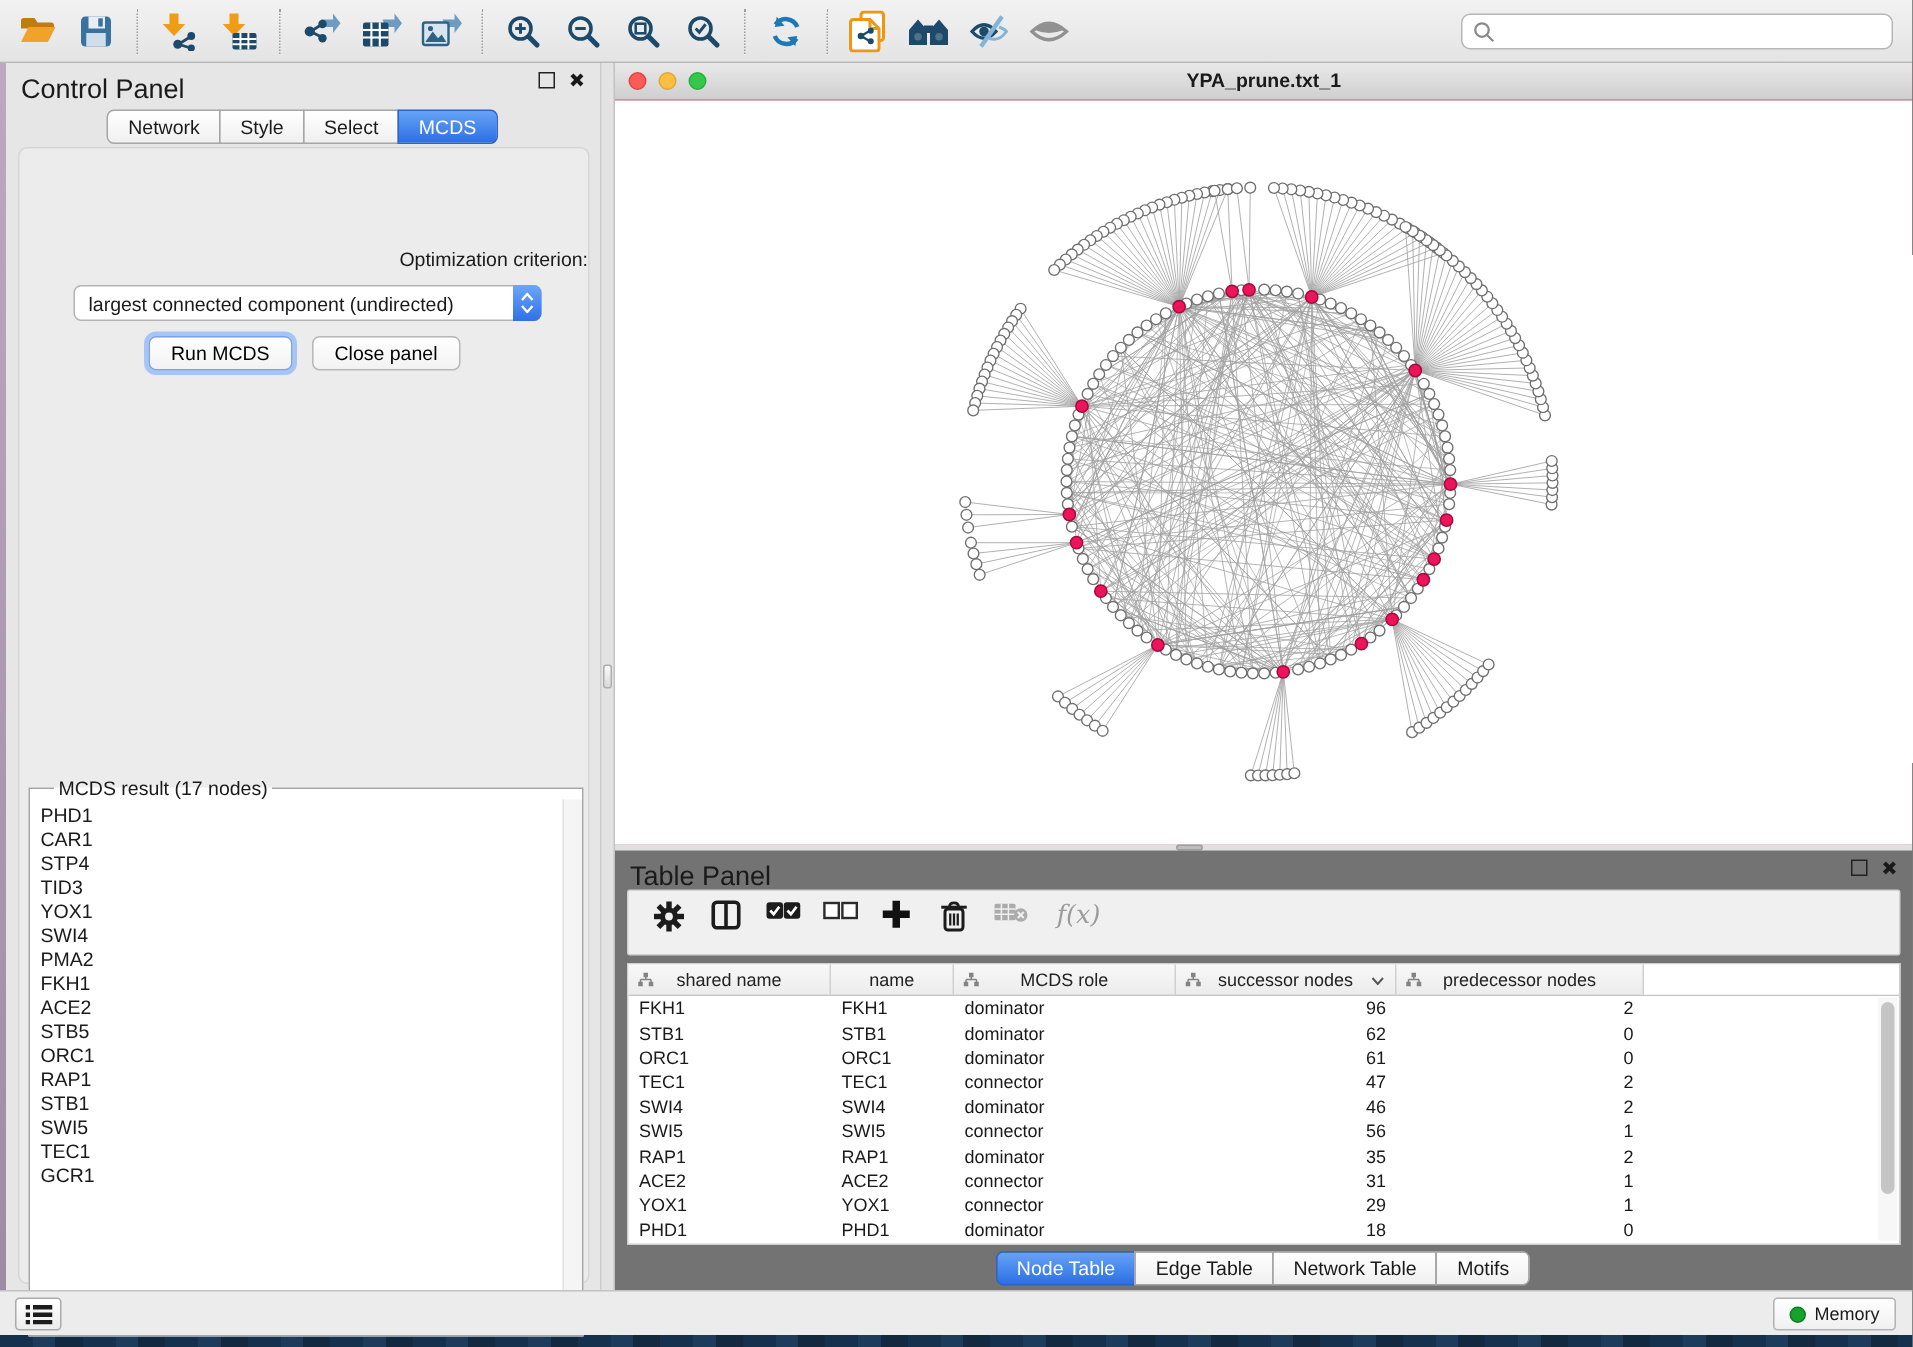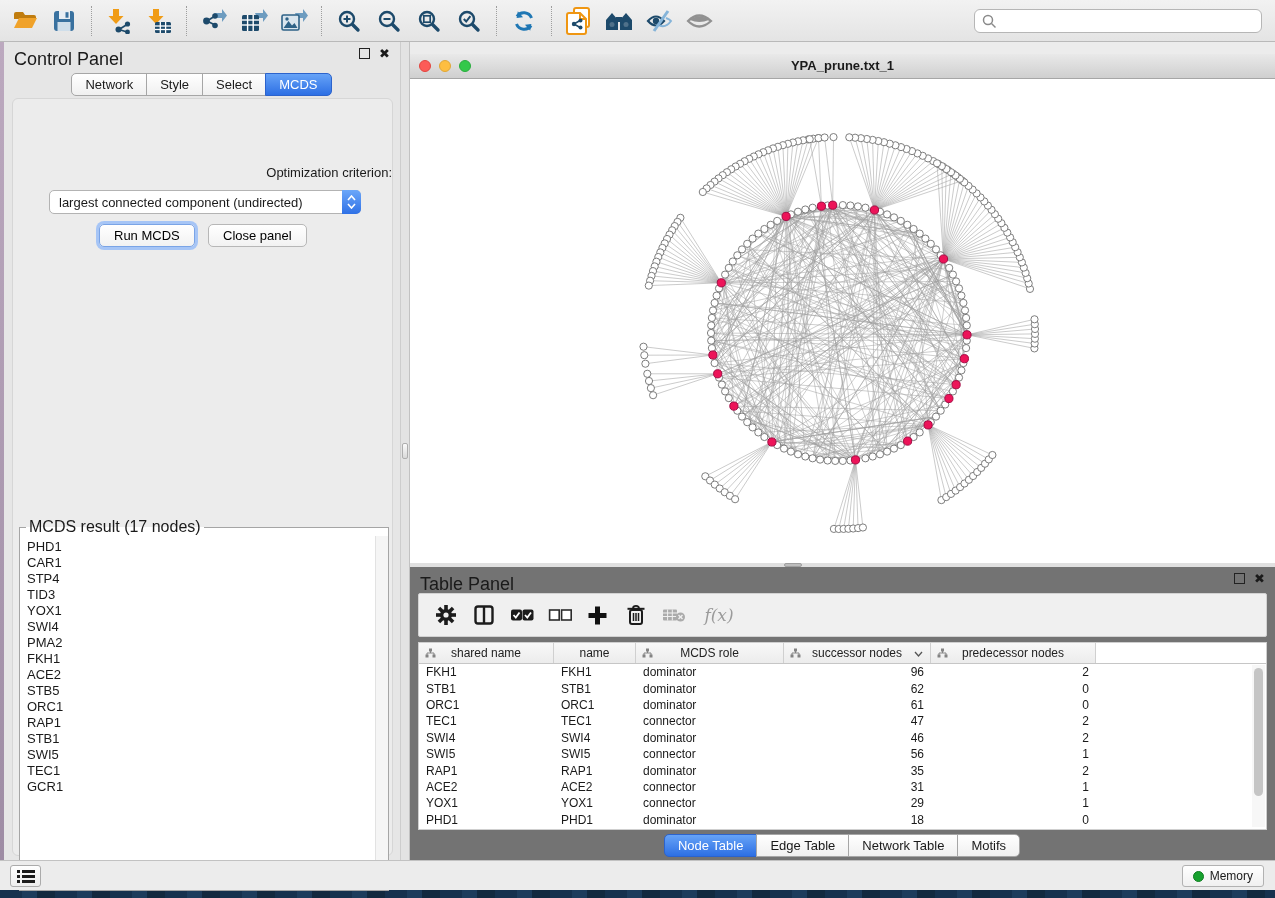--- a/index.html
+++ b/index.html
@@ -39,47 +39,47 @@
             border-radius:5px;display:flex;align-items:center;font-size:13px;padding-left:9px;}
   .dd-cap{position:absolute;right:-1px;top:-1px;width:19px;height:24px;border-radius:0 5px 5px 0;
           background:linear-gradient(#6ca7f9,#2f71e6);display:flex;flex-direction:column;align-items:center;justify-content:center;gap:2px;}
   .btn{background:linear-gradient(#ffffff,#f2f2f2);border:1px solid #b7b7b7;border-radius:5px;height:23px;
        font-size:13px;font-family:inherit;padding:0 14px;}
   .btn.focused{border-color:#7aa4e6;box-shadow:0 0 0 3px rgba(110,165,255,.55);}
   .run-btn{position:absolute;left:86px;top:125px;}
   .closep-btn{position:absolute;left:195px;top:125px;}
   .mcds-fieldset{position:absolute;left:6px;top:419px;width:370px;height:373px;border:1px solid #a5a5a5;
                  background:#fff;margin:0;padding:0;}
-  .mcds-fieldset legend{font-size:16px;margin-left:6px;padding:0 3px;}
+  .mcds-fieldset legend{font-size:13px;margin-left:16px;padding:0 3px;}
   .mcds-list{position:absolute;left:0;top:0px;right:14px;bottom:0;overflow:hidden;padding:3px 0 0 7px;}
   .mcds-item{font-size:13px;line-height:16px;}
   .list-track{position:absolute;right:0;top:0;bottom:0;width:13px;background:#f5f5f5;border-left:1px solid #e2e2e2;}
   
   .vsplit{position:absolute;left:400px;top:42px;width:10px;bottom:38px;background:#e3e3e3;
           border-left:1px solid #cdcdcd;border-right:1px solid #c2c2c2;}
   .vsplit .grip{position:absolute;left:1px;top:401px;width:6px;height:16px;background:linear-gradient(#fbfbfb,#d9d9d9);
           border:1px solid #aeaeae;border-radius:2px;}
   .hsplit{position:absolute;left:410px;right:0;top:563px;height:4px;background:#e0e0e0;}
   .hsplit .grip{position:absolute;left:374px;top:0;width:18px;height:4px;background:#bdbdbd;border:1px solid #9f9f9f;border-radius:2px;}
   
-  .net-window{position:absolute;left:410px;top:42px;right:0;height:521px;background:#be185d;margin-top:12px;}
+  .net-window{position:absolute;left:410px;top:42px;right:0;height:521px;background:#be185d;}
   .titlebar{position:relative;height:25px;background:linear-gradient(#e9e9e9,#cfcfcf);border-bottom:1px solid #a6a6a6;}
   .lights{position:absolute;left:9px;top:6px;display:flex;gap:8px;}
   .light{width:12px;height:12px;border-radius:50%;}
   .light.red{background:#fc5b57;border:1px solid #e2453f;}
   .light.yellow{background:#fdbe41;border:1px solid #e0a736;}
   .light.green{background:#34c84a;border:1px solid #2aad3e;}
   .net-title{position:absolute;left:0;right:0;top:4px;text-align:center;font-size:13px;font-weight:600;}
   .canvas{position:absolute;left:0;top:25px;right:0;bottom:0;background:#fff;}
   
   .table-panel{position:absolute;left:410px;right:0;top:567px;height:293px;background:#737373;}
   .tp-head{position:relative;height:24px;}
   .tp-toolbar{position:absolute;left:8px;right:8px;top:26px;height:44px;background:#f0f0f0;border:1px solid #d2d2d2;
               border-radius:2px;display:flex;align-items:center;gap:9px;padding-left:12px;}
-  .tp-btn{width:29px;height:30px;display:flex;align-items:center;justify-content:center;}
+  .tp-btn{width:29px;height:30px;display:flex;align-items:flex-start;justify-content:center;}
   .fx{font-family:"DejaVu Serif","Liberation Serif",serif;font-style:italic;font-size:17px;color:#9b9b9b;}
   .tablewrap{position:absolute;left:8px;right:8px;top:75px;height:188px;background:#fff;border:1px solid #cfcfcf;}
   .thead{display:grid;grid-template-columns:135px 82px 148px 147px 165px 1fr;height:21px;
          background:linear-gradient(#f8f8f8,#ececec);border-bottom:1px solid #c6c6c6;}
   .hcell{position:relative;display:flex;align-items:center;justify-content:center;font-size:12px;color:#222;
          border-right:1px solid #d0d0d0;}
   .hcell.filler{background:#fff;border-right:none;}
   .hcell .tree{position:absolute;left:6px;top:5px;}
   .hcell .sort{position:absolute;right:7px;top:8px;}
   .tbody{position:absolute;left:0;right:15px;top:21px;bottom:0;overflow:hidden;}

